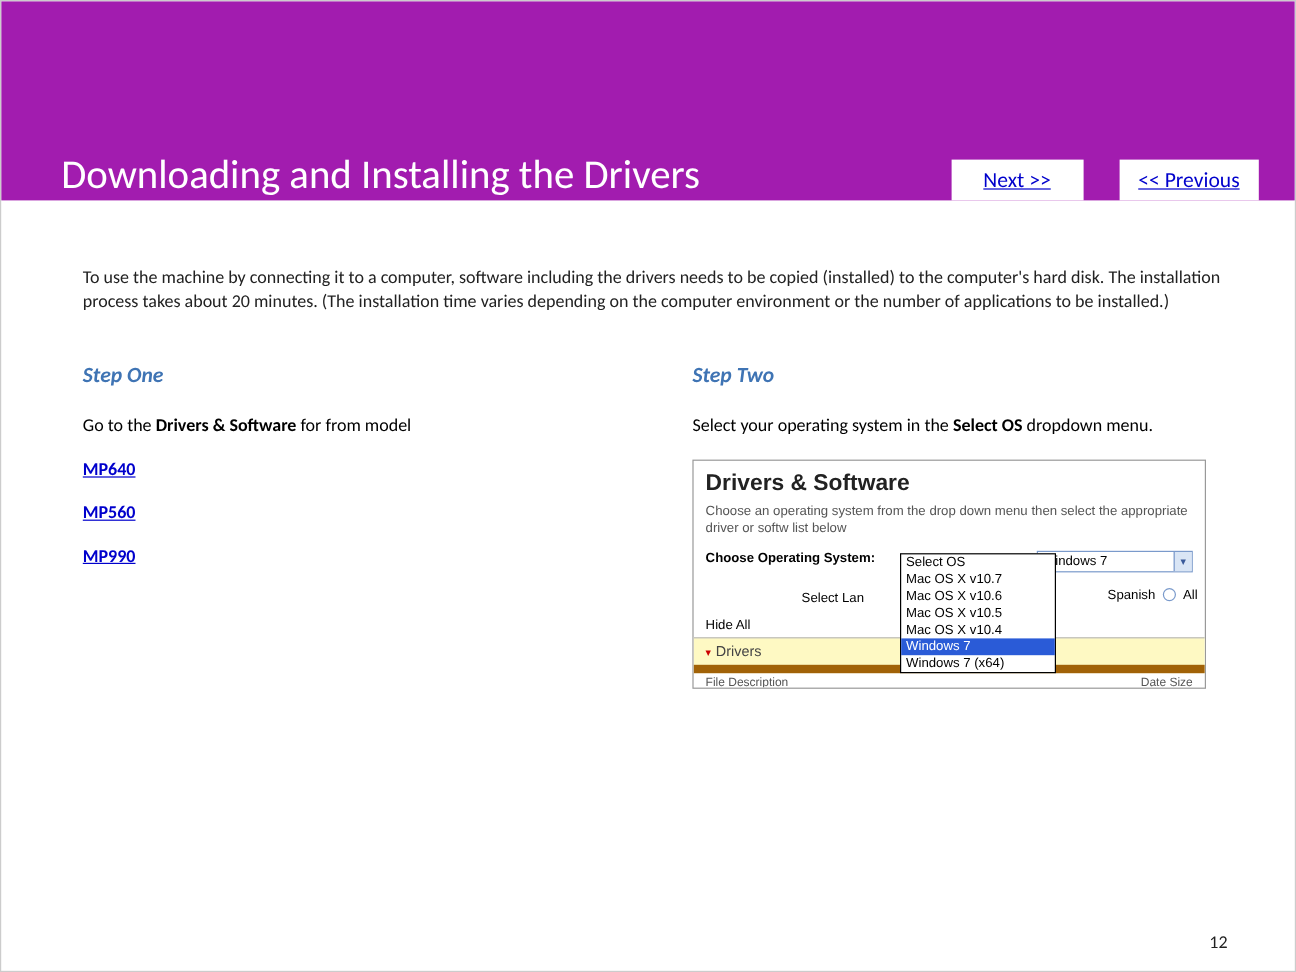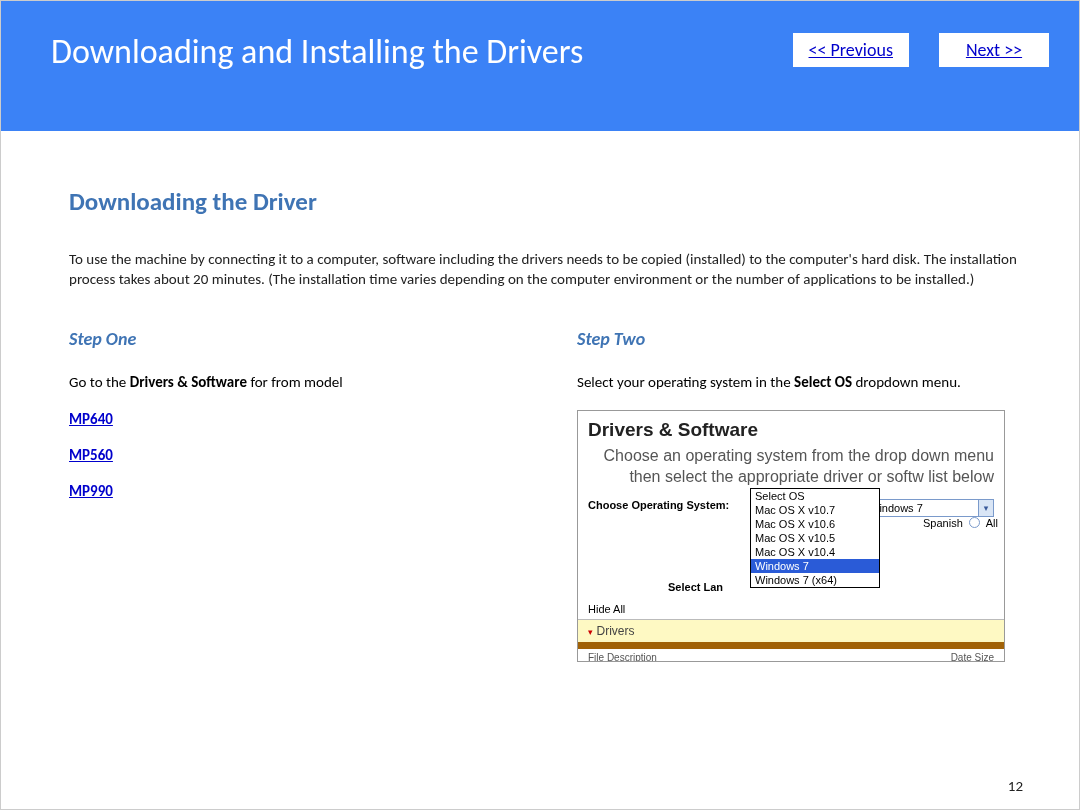--- a/index.html
+++ b/index.html
@@ -5,26 +5,26 @@
   * { box-sizing: border-box; margin: 0; padding: 0; }
   body {
     width: 1080px;
     height: 810px;
     font-family: Calibri, Arial, sans-serif;
     background: #fff;
     position: relative;
     border: 1px solid #ccc;
   }
   .header-bar {
-    background: #3b82f6;
-    height: 130px;
+    background: #a21caf;
+    height: 166px;
     width: 100%;
     padding: 30px 30px 0 50px;
     display: flex;
-    align-items: flex-start;
+    align-items: flex-end;
     justify-content: space-between;
   }
   .page-title {
     color: #fff;
     font-size: 34px;
     font-weight: 400;
   }
   .nav-buttons {
     display: flex;
     gap: 30px;
@@ -94,23 +94,22 @@
   }
   .ss-header {
     font-size: 19px;
     font-weight: 700;
     padding: 8px 10px 2px 10px;
     color: #222;
   }
   .ss-sub {
     padding: 3px 10px 4px 10px;
     color: #555;
-    font-size: 16px;
+    font-size: 11px;
     line-height: 1.3;
-    text-align: right;
   }
   .ss-row {
     display: flex;
     align-items: flex-start;
     padding: 8px 10px 0 10px;
     justify-content: space-between;
   }
   .ss-label {
     font-weight: 700;
     font-size: 11px;
@@ -158,21 +157,21 @@
     background: #2a5bd7;
     color: #fff;
   }
   .ss-lang-row {
     display: flex;
     align-items: center;
     padding: 16px 6px 0 90px;
     font-size: 11px;
     gap: 10px;
   }
-  .ss-lang-label { font-weight: 700; margin-top: 48px; }
+  .ss-lang-label { font-weight: 400; }
   .ss-lang-right {
     position: absolute;
     right: 6px;
     top: 106px;
     font-size: 11px;
     display: flex;
     align-items: flex-start;
     gap: 6px;
   }
   .radio-circ {
@@ -215,27 +214,26 @@
     font-size: 15px;
     color: #222;
   }
 </style>
 </head>
 <body>
 
 <div class="header-bar">
   <div class="page-title">Downloading and Installing  the Drivers</div>
   <div class="nav-buttons">
+    <button class="nav-btn">Next &gt;&gt;</button>
     <button class="nav-btn">&lt;&lt; Previous</button>
-    <button class="nav-btn">Next &gt;&gt;</button>
   </div>
 </div>
 
 <div class="content">
-  <div class="section-heading">Downloading the Driver</div>
   <div class="intro-text">To use the machine by connecting it to a computer, software including the drivers needs to be copied (installed) to the computer's hard disk. The installation process takes about 20 minutes. (The installation time varies depending on the computer environment or the number of applications to be installed.)</div>
 
   <div class="columns">
     <div class="col-left">
       <div class="step-heading">Step One</div>
       <div class="step-text">
         <span>Go to the </span><b>Drivers &amp; Software</b><span> for from model</span>
       </div>
       <div class="model-links">
         <a href="#">MP640</a>

